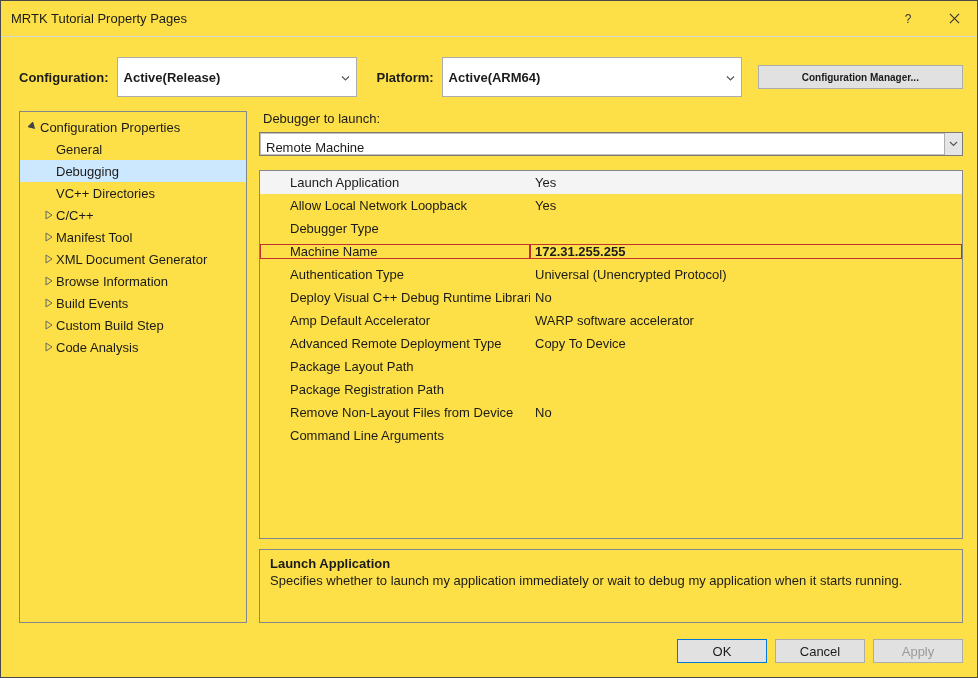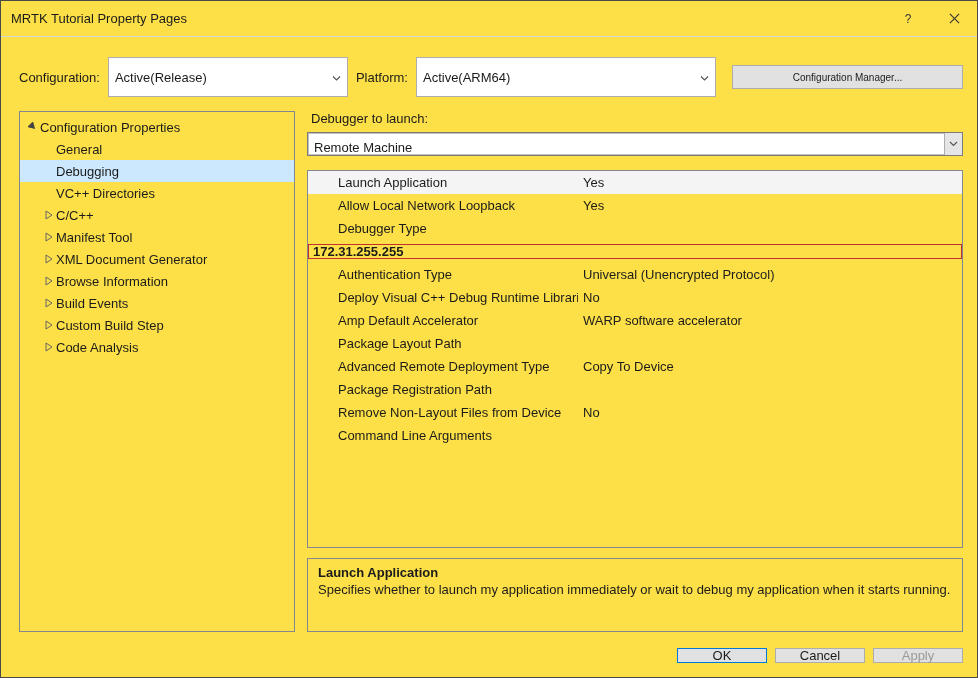--- a/index.html
+++ b/index.html
@@ -2,27 +2,27 @@
 <html><head>
 <meta charset="utf-8">
 <style>
   * { box-sizing: border-box; }
   html, body { margin: 0; padding: 0; font-family: "Segoe UI", Tahoma, sans-serif; font-size: 13px; color: #1b1b1b; background: #fff; }
   .window { width: 978px; height: 678px; border: 1px solid #4a4a4a; display: flex; flex-direction: column; background: #fde047; }
   .titlebar { height: 36px; display: flex; align-items: center; padding: 0 0 0 10px; border-bottom: 1px solid #d8d8d8; }
   .titlebar .title { flex: 1; font-size: 13px; }
   .titlebar .tbtn { width: 46px; height: 36px; display: flex; align-items: center; justify-content: center; }
   .titlebar .tbtn svg { width: 11px; height: 11px; }
-  .config-row { display: flex; align-items: center; gap: 8px; padding: 20px 14px 10px 18px; }
+  .config-row { display: flex; align-items: center; gap: 8px; padding: 20px 14px 10px 18px; font-weight: bold; }
   .config-row .lbl { font-size: 13px; }
   .combo { border: 1px solid #adadad; background: #fff; height: 40px; display: flex; align-items: center; padding: 0 6px; font-size: 13px; position: relative; }
   .combo .arrow { position: absolute; right: 6px; top: 50%; transform: translateY(-50%); }
   .btn { border: 1px solid #adadad; background: #e1e1e1; height: 24px; display: flex; align-items: center; justify-content: center; font-size: 10px; padding: 0 10px; }
   .content { flex: 1; display: flex; padding: 4px 14px 8px 18px; gap: 12px; min-height: 0; }
-  .tree { width: 276px; border: 1px solid #828790; padding: 4px 0; overflow: hidden; }
+  .tree { width: 228px; border: 1px solid #828790; padding: 4px 0; overflow: hidden; }
   .tree-item { display: flex; align-items: center; height: 22px; font-size: 13px; padding-left: 6px; white-space: nowrap; }
   .tree-item.root { padding-left: 6px; }
   .tree-item.child1 { padding-left: 36px; }
   .tree-item.child1exp { padding-left: 22px; }
   .tree-item.selected { background: #cce8ff; }
   .tree-item .tw { width: 14px; display: inline-flex; justify-content: center; }
   .right { flex: 1; display: flex; flex-direction: column; min-width: 0; min-height: 0; }
   .launcher-lbl { font-size: 13px; margin: 0 0 6px 4px; }
   .launcher-combo { border: 1px solid #7a7a7a; background: #fff; height: 24px; display: flex; align-items: flex-end; padding: 0 6px; font-size: 13px; position: relative; margin-bottom: 14px; box-shadow: inset 0 0 0 1px #c0c0c0; }
   .launcher-combo .dd { position: absolute; right: 0; top: 0; bottom: 0; width: 18px; border-left: 1px solid #adadad; background: #e5e5e5; display: flex; align-items: center; justify-content: center; }
@@ -30,21 +30,21 @@
   .grid-body { flex: 1; overflow: hidden; }
   .grow { display: flex; height: 23px; font-size: 13px; align-items: center; }
   .grow:first-child { background: #f4f4f4; }
   .gname { width: 270px; padding-left: 30px; white-space: nowrap; overflow: hidden; }
   .gval { flex: 1; padding-left: 4px; white-space: nowrap; overflow: hidden; border-left: 1px solid transparent; }
   .grow.hl .gname, .grow.hl .gval { outline: 1px solid #c23030; outline-offset: -1px; }
   .grow.hl .gval { font-weight: 600; }
   .desc { border: 1px solid #828790; margin-top: 10px; padding: 6px 10px 10px 10px; height: 74px; font-size: 13px; }
   .desc .dtitle { font-weight: 600; margin-bottom: 2px; }
   .footer { display: flex; justify-content: flex-end; gap: 8px; padding: 8px 14px 14px 0; }
-  .footer .fbtn { width: 90px; height: 15px; border: 1px solid #adadad; background: #e1e1e1; display: flex; align-items: center; justify-content: center; font-size: 13px; }
+  .footer .fbtn { width: 90px; height: 24px; border: 1px solid #adadad; background: #e1e1e1; display: flex; align-items: center; justify-content: center; font-size: 13px; }
   .footer .fbtn.primary { border: 1.5px solid #0078d7; background: #e1e1e1; }
   .footer .fbtn.disabled { color: #9a9a9a; }
 </style>
 </head>
 <body>
 
 <div class="window">
 
   <div class="titlebar">
     <div class="title">MRTK Tutorial Property Pages</div>
@@ -62,21 +62,21 @@
   </div>
 
   <div class="config-row">
     <span class="lbl">Configuration:</span>
     <div class="combo" style="width:240px">
       <span>Active(Release)</span>
       <span class="arrow"><svg width="9" height="6">
             <polyline points="1,1 4.5,4.5 8,1" fill="none" stroke="#555" stroke-width="1.2"></polyline>
           </svg></span>
     </div>
-    <span class="lbl" style="margin-left:0">Platform:</span>
+    <span class="lbl" style="margin-left:12px">Platform:</span>
     <div class="combo" style="width:300px">
       <span>Active(ARM64)</span>
       <span class="arrow"><svg width="9" height="6">
             <polyline points="1,1 4.5,4.5 8,1" fill="none" stroke="#555" stroke-width="1.2"></polyline>
           </svg></span>
     </div>
     <div class="btn" style="flex:1; margin-left:8px">
       <span>Configuration Manager...</span>
     </div>
   </div>
@@ -179,41 +179,42 @@
               <div class="gval">Yes</div>
             </div>
             <div class="grow">
               <div class="gname">Allow Local Network Loopback</div>
               <div class="gval">Yes</div>
             </div>
             <div class="grow">
               <div class="gname">Debugger Type</div>
             </div>
             <div class="grow hl">
+              <div class="gname">Machine Name</div>
               <div class="gval">172.31.255.255</div>
             </div>
             <div class="grow">
               <div class="gname">Authentication Type</div>
               <div class="gval">Universal (Unencrypted Protocol)</div>
             </div>
             <div class="grow">
               <div class="gname">Deploy Visual C++ Debug Runtime Libraries</div>
               <div class="gval">No</div>
             </div>
             <div class="grow">
               <div class="gname">Amp Default Accelerator</div>
               <div class="gval">WARP software accelerator</div>
             </div>
             <div class="grow">
+              <div class="gname">Advanced Remote Deployment Type</div>
+              <div class="gval">Copy To Device</div>
+            </div>
+            <div class="grow">
               <div class="gname">Package Layout Path</div>
               <div class="gval"></div>
-            </div>
-            <div class="grow">
-              <div class="gname">Advanced Remote Deployment Type</div>
-              <div class="gval">Copy To Device</div>
             </div>
             <div class="grow">
               <div class="gname">Package Registration Path</div>
               <div class="gval"></div>
             </div>
             <div class="grow">
               <div class="gname">Remove Non-Layout Files from Device</div>
               <div class="gval">No</div>
             </div>
             <div class="grow">

